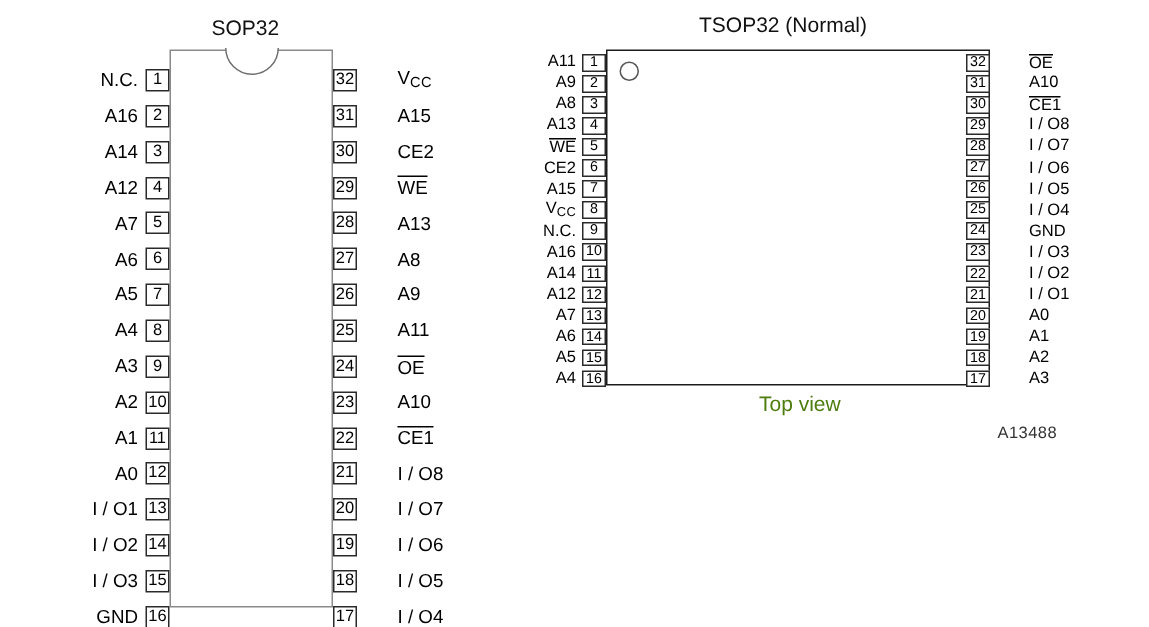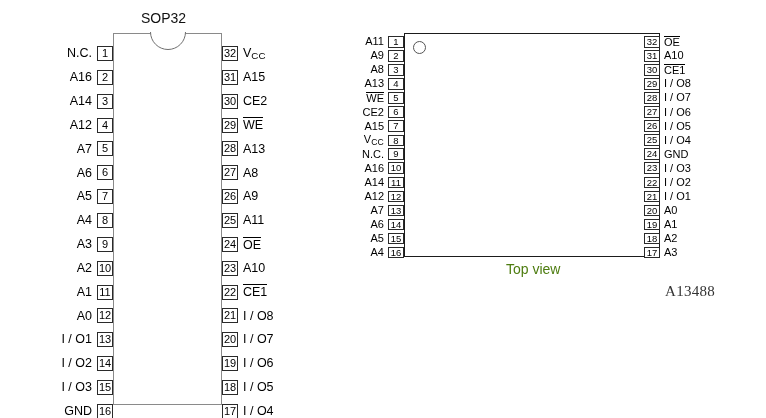--- a/index.html
+++ b/index.html
@@ -36,22 +36,22 @@
     font-size: 14px;
     color: #4d7c0f;
     white-space: nowrap;
   }
   #topview-caption { left: 506px; top: 261px; }
 
   #ref-code {
     position: absolute;
     left: 665px;
     top: 283px;
-    font-family: Liberation Serif, serif;
-    font-size: 15px;
+    font-family: Liberation Sans, sans-serif;
+    font-size: 11px;
     letter-spacing: 0.3px;
     color: #333;
     white-space: nowrap;
   }
 
   
   .pkg-body {
     position: absolute;
     box-sizing: border-box;
     border: 1.6px solid #8a8a8a;
@@ -116,21 +116,21 @@
   }
 
   
   .pin {
     position: absolute;
     display: flex;
     align-items: center;
     white-space: nowrap;
   }
   .pin.left  { flex-direction: row; justify-content: flex-end; }
-  .pin.right { flex-direction: row; justify-content: flex-start; }
+  .pin.right { flex-direction: row; justify-content: flex-start; gap: 22px; }
 
   .pin-num {
     box-sizing: border-box;
     border: 1.2px solid #2a2a2a;
     background: #ffffff;
     text-align: center;
     color: #000;
     line-height: 1;
     display: flex;
     align-items: center;
@@ -325,20 +325,21 @@
       <div class="pin right sop right" style="top: 379.9px;">
         <div class="pin-num">18</div>
         <div class="pin-label">I / O5</div>
       </div>
       <div class="pin right sop right" style="top: 403.75px;">
         <div class="pin-num">17</div>
         <div class="pin-label">I / O4</div>
       </div>
     </div>
 
+  <div class="pkg-title" id="tsop-title">TSOP32 (Normal)</div>
 
   <div class="pkg-body" id="tsop-body"></div>
   <div id="tsop-dot"></div>
 
   <div id="tsop-pins-left">
       <div class="pin left tsop left" style="top: 36px;">
         <div class="pin-label">A11</div>
         <div class="pin-num">1</div>
       </div>
       <div class="pin left tsop left" style="top: 50.05px;">

